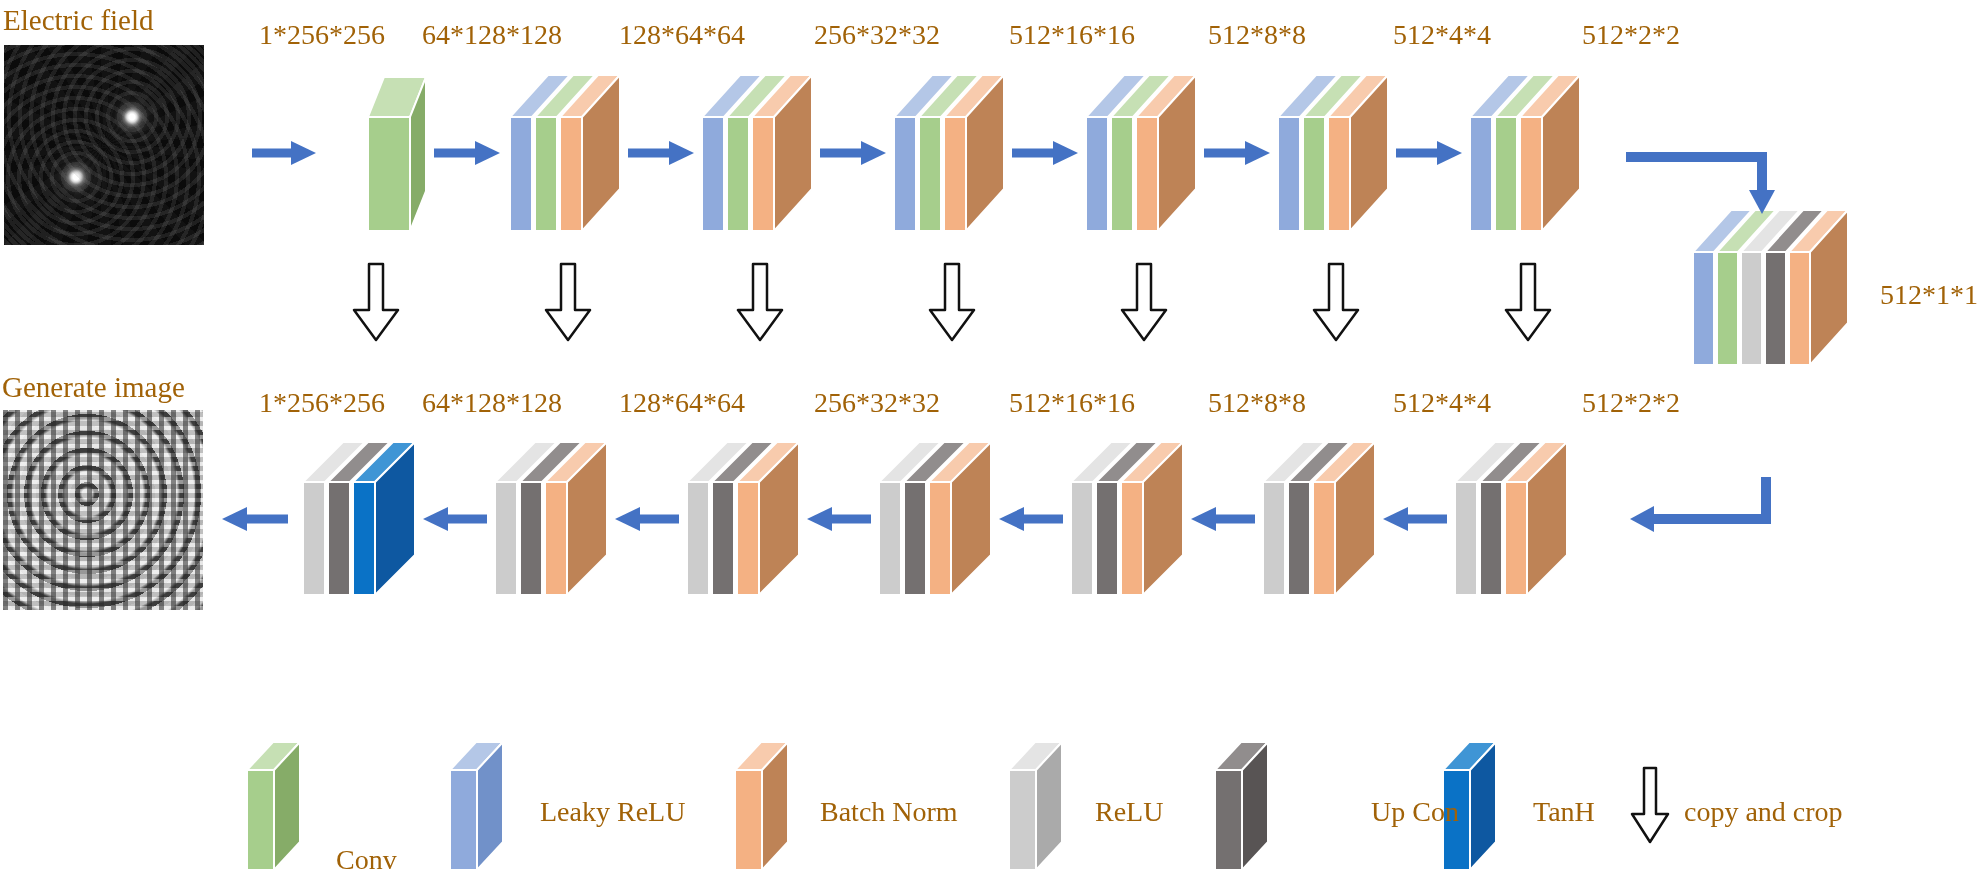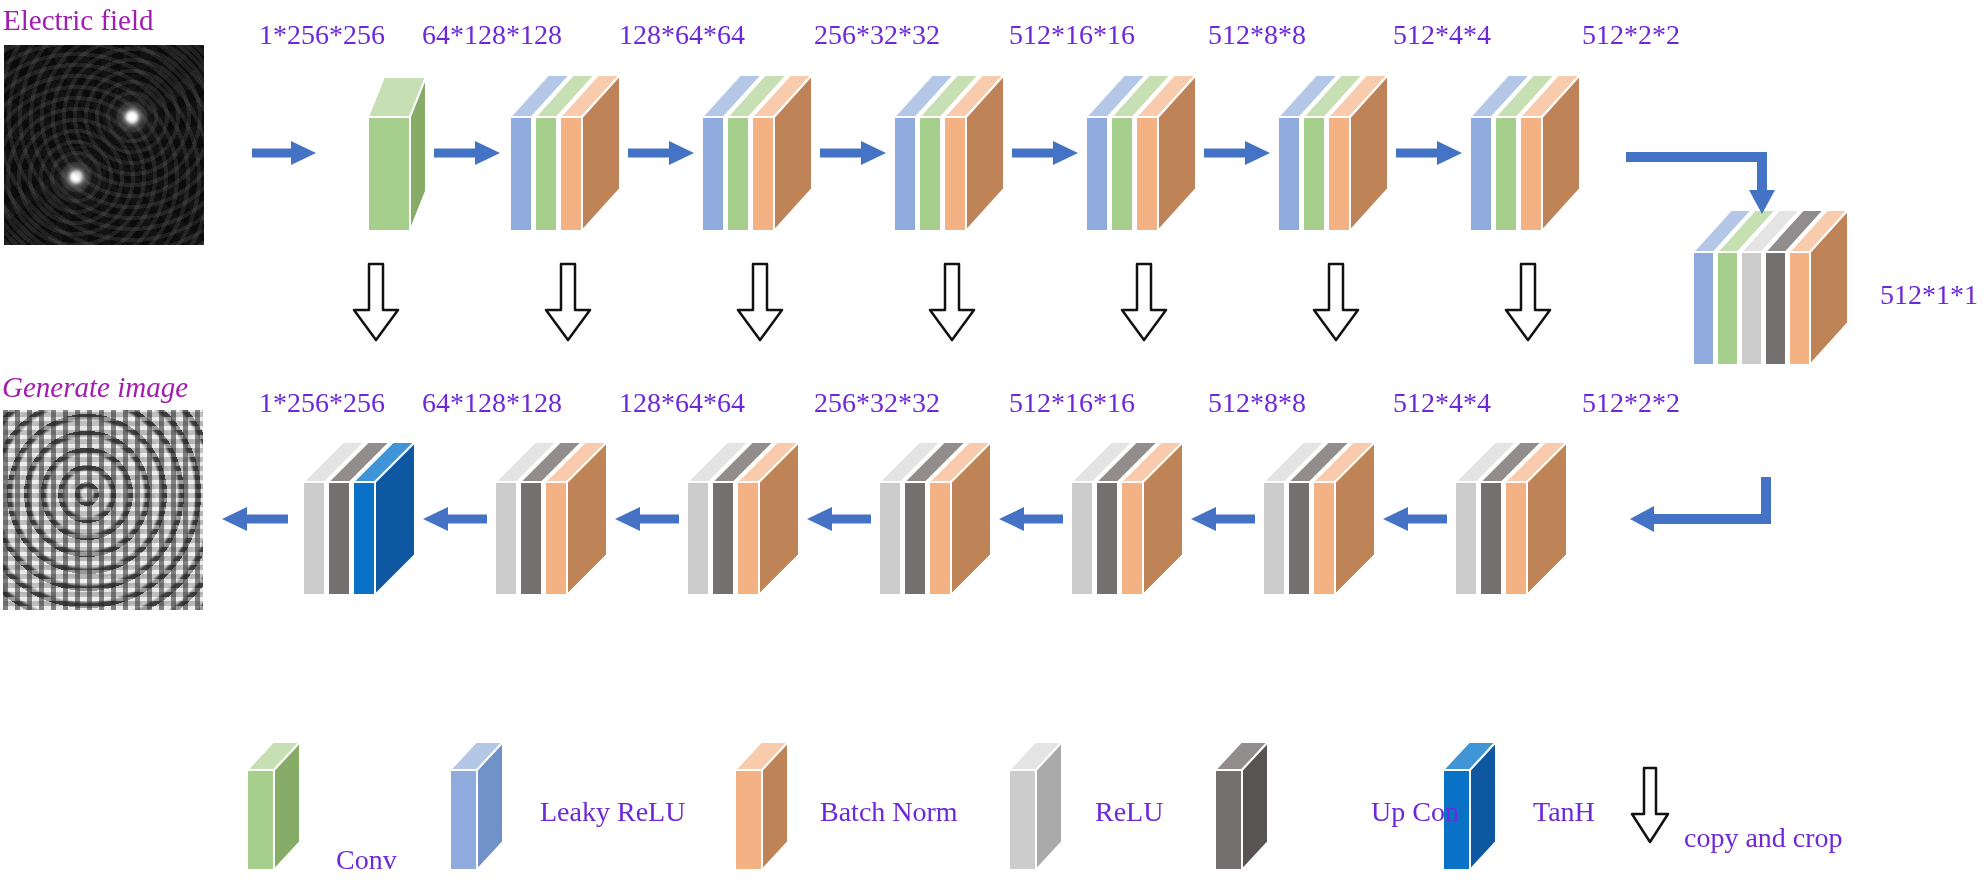--- a/index.html
+++ b/index.html
@@ -1,22 +1,22 @@
 <!DOCTYPE html>
 <html><head>
 <meta charset="utf-8">
 <style>
   html,body{margin:0;padding:0;background:#ffffff;}
   .canvas{
     position:relative;width:1984px;height:885px;background:#ffffff;overflow:hidden;
     font-family:"Liberation Serif","DejaVu Serif",serif;color:#000;
   }
-  .lbl{position:absolute;font-size:28px;line-height:30px;white-space:nowrap;color:#6d28d9;}
+  .lbl{position:absolute;font-size:28px;line-height:30px;white-space:nowrap;color:#a16207;}
   .lbl.center{transform:translateX(-50%);}
-  .title{position:absolute;font-size:29px;line-height:32px;white-space:nowrap;color:#a21caf;}
+  .title{position:absolute;font-size:29px;line-height:32px;white-space:nowrap;color:#a16207;}
   svg{position:absolute;left:0;top:0;}
   .img-box{position:absolute;width:200px;height:200px;}
   #ef-img{
     left:4px;top:45px;
     background:
       radial-gradient(circle at 64% 36%, rgba(255,255,255,1) 0 3px, rgba(255,255,255,.85) 5px, rgba(190,190,190,.55) 8px, rgba(110,110,110,.30) 12px, rgba(70,70,70,.16) 18px, rgba(0,0,0,0) 34px),
       repeating-radial-gradient(circle at 64% 36%, rgba(140,140,140,.16) 0 4px, rgba(0,0,0,0) 4px 11px),
       radial-gradient(circle at 36% 66%, rgba(255,255,255,1) 0 3px, rgba(255,255,255,.85) 5px, rgba(190,190,190,.55) 8px, rgba(110,110,110,.30) 12px, rgba(70,70,70,.16) 18px, rgba(0,0,0,0) 34px),
       repeating-radial-gradient(circle at 36% 66%, rgba(140,140,140,.16) 0 4px, rgba(0,0,0,0) 4px 11px),
       repeating-conic-gradient(from 15deg, #0b0b0b 0 7deg, #121212 7deg 14deg);
@@ -33,21 +33,21 @@
 </style>
 </head>
 <body>
 
 <div class="canvas" id="canvas">
 
   <div class="title" style="left:3px;top:4px;">Electric field</div>
 
   <div class="img-box" id="ef-img"></div>
 
-  <div class="title" style="left:2px;top:371px;font-style:italic;">Generate image</div>
+  <div class="title" style="left:2px;top:371px;">Generate image</div>
 
   <div class="img-box" id="gen-img"></div>
 
   <div class="lbl" style="left:1880px;top:280px;">512*1*1</div>
 
   <svg id="diagram-svg" width="1984" height="885" viewBox="0 0 1984 885">
       <g>
         <polygon points="368,117 384,77 426,77 410,117" fill="#C6E0B4" stroke="#FFFFFF" stroke-width="2" stroke-linejoin="round"></polygon>
         <polygon points="410,117 426,77 426,191 410,231" fill="#86AC68" stroke="#FFFFFF" stroke-width="2" stroke-linejoin="round"></polygon>
         <polygon points="368,117 410,117 410,231 368,231" fill="#A6CE8C" stroke="#FFFFFF" stroke-width="2" stroke-linejoin="round"></polygon>
@@ -316,14 +316,14 @@
     <div class="lbl center" style="left: 1072px; top: 388px;">512*16*16</div>
     <div class="lbl center" style="left: 1257px; top: 388px;">512*8*8</div>
     <div class="lbl center" style="left: 1442px; top: 388px;">512*4*4</div>
     <div class="lbl center" style="left: 1631px; top: 388px;">512*2*2</div>
     <div class="lbl" style="left: 336px; top: 797px; margin-top: 48px;">Conv</div>
     <div class="lbl" style="left: 540px; top: 797px;">Leaky ReLU</div>
     <div class="lbl" style="left: 820px; top: 797px;">Batch Norm</div>
     <div class="lbl" style="left: 1095px; top: 797px;">ReLU</div>
     <div class="lbl" style="left: 1371px; top: 797px;">Up Con</div>
     <div class="lbl" style="left: 1533px; top: 797px;">TanH</div>
-    <div class="lbl" style="left: 1684px; top: 797px; margin-top: 26px;">copy and crop</div>
+    <div class="lbl" style="left: 1684px; top: 797px;">copy and crop</div>
   </div>
 
 </body></html>

